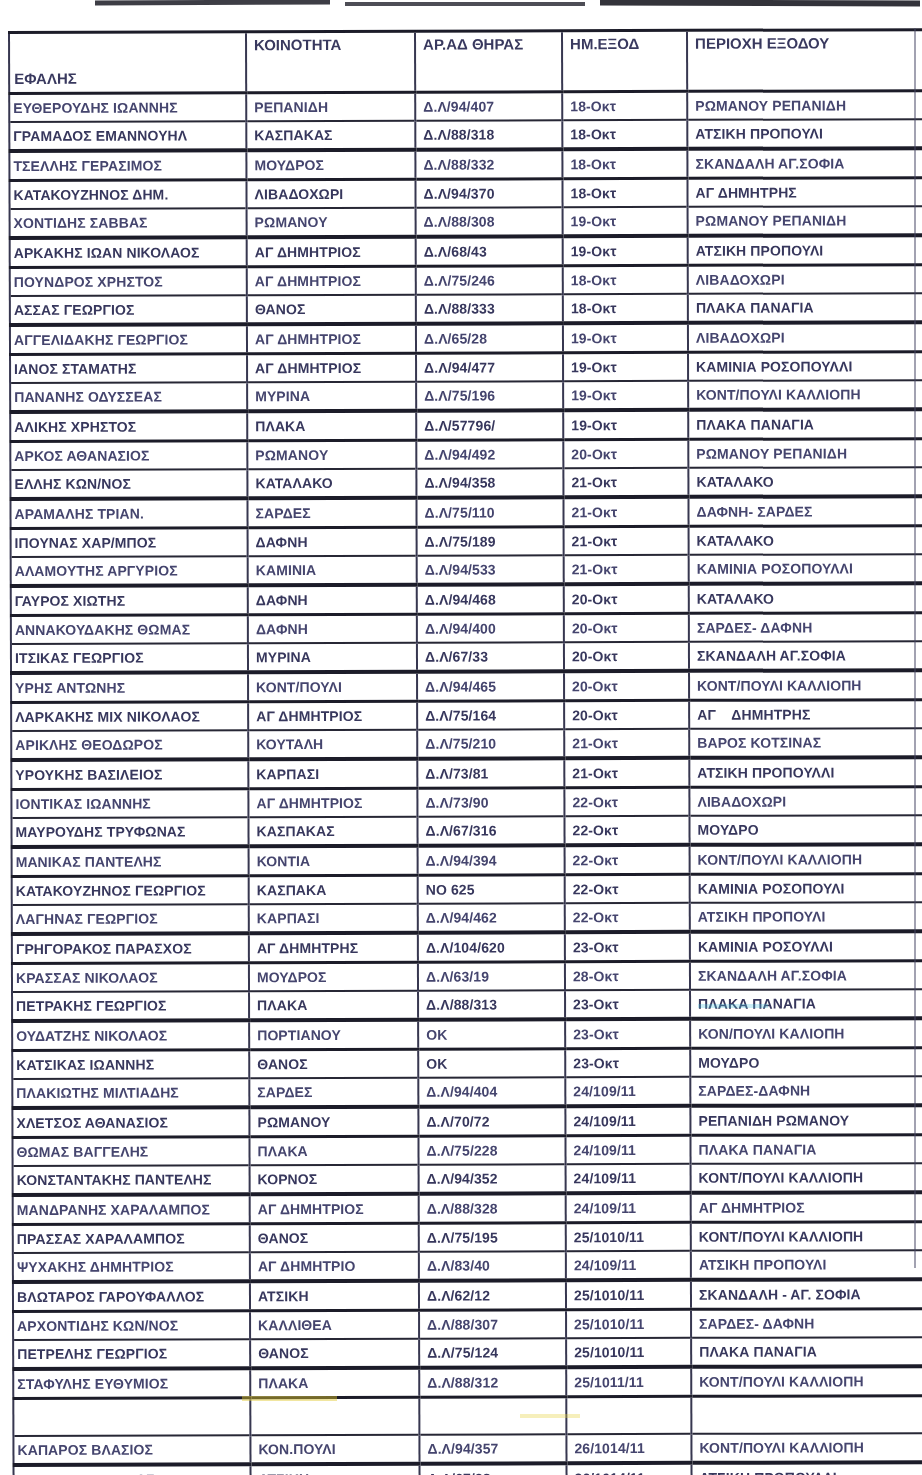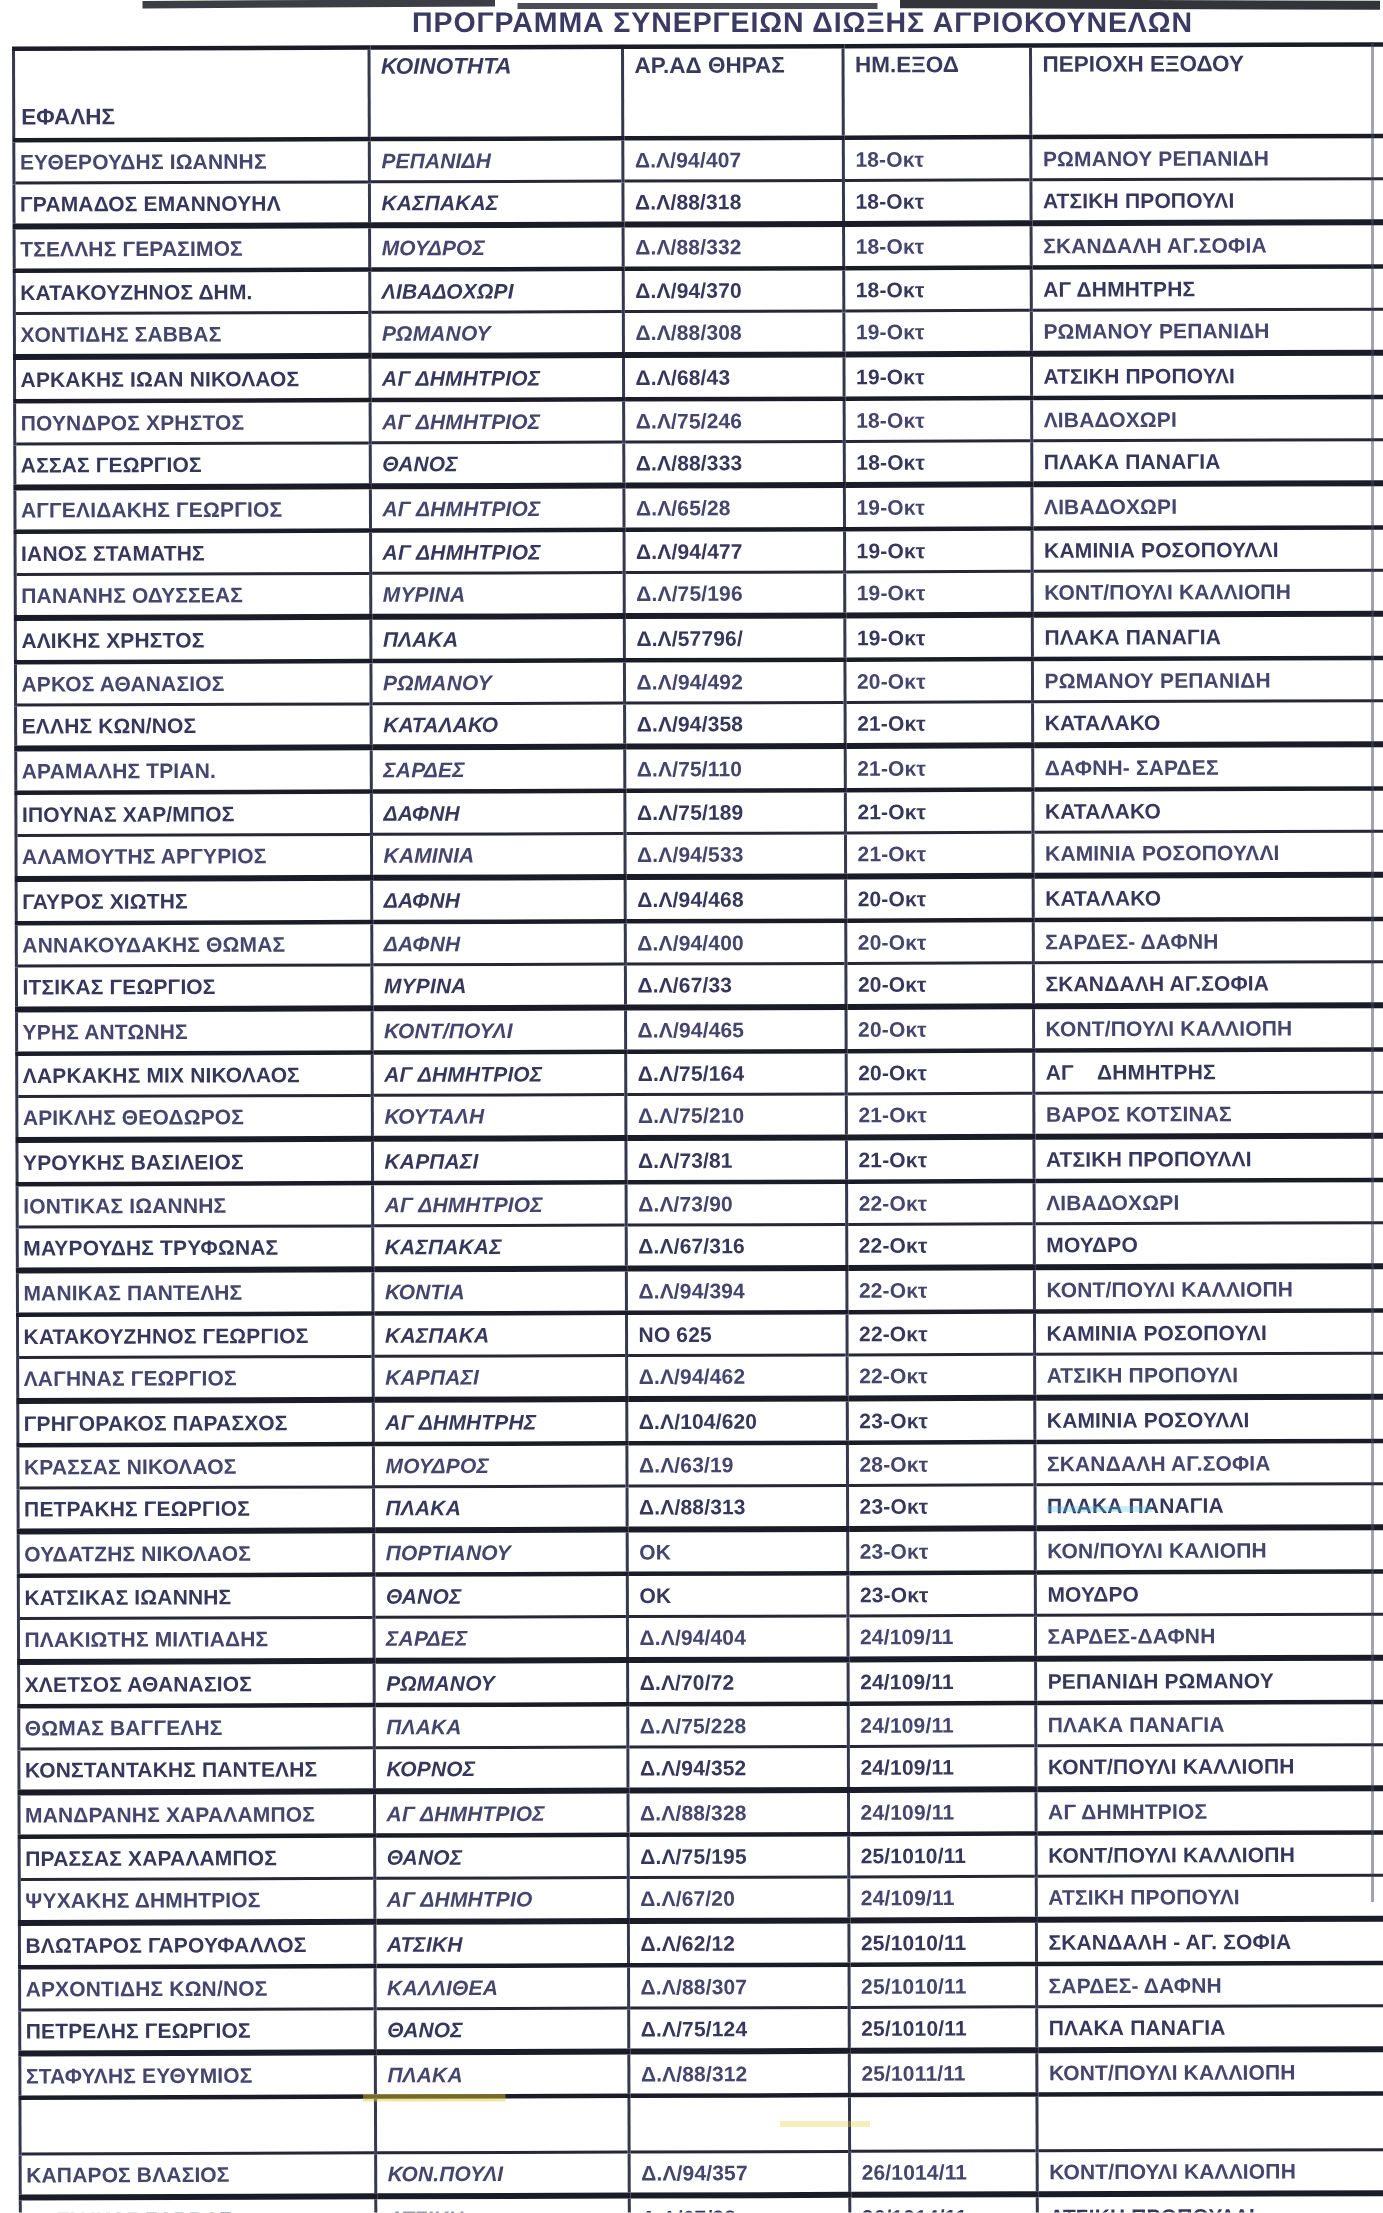--- a/index.html
+++ b/index.html
@@ -40,39 +40,38 @@
   tbody td.col-name{padding-left:3px;border-radius:13px;}
   tbody tr:nth-child(even) td{color:#3a3a5e;}
   tbody tr:nth-child(odd)  td{color:#47476f;}
   tbody tr:nth-child(3n) td{border-top-width:4px;}
   tbody tr:nth-child(3n+1) td{border-top-width:3px;}
   tbody tr:nth-child(3n+2) td{border-top-width:2px;border-top-color:#2a2a38;}
   tbody tr.spacer td{height:35px;}
   .dates{display:flex;justify-content:flex-start;padding-right:22px;}
   
   .col-name{width:231px;}
-  .col-community{width:160px;font-style:italic;}
+  .col-community{width:160px;}
   .col-permit{width:138px;}
   .col-date{width:116px;margin-left:12px;}
   .col-region{width:227px;}
   
   .artifact{position:absolute;pointer-events:none;}
   .smudge-a{left:95px;top:0;width:235px;height:5px;background:#1b1b24;opacity:.85;transform:rotate(-.3deg);}
   .smudge-b{left:345px;top:2px;width:240px;height:4px;background:#20202c;opacity:.8;}
   .smudge-c{left:600px;top:0;width:320px;height:6px;background:#17171f;opacity:.88;transform:rotate(.2deg);}
   .edge-line{left:914px;top:28px;width:2px;height:1240px;background:rgba(70,70,100,.5);}
   .streak-yellow{left:242px;top:1396px;width:95px;height:5px;background:rgba(225,200,45,.45);}
   .streak-cyan{left:698px;top:1004px;width:70px;height:4px;background:rgba(80,200,225,.3);}
   .streak-yellow2{left:520px;top:1414px;width:60px;height:4px;background:rgba(230,210,60,.35);}
 </style>
 </head>
 <body>
 
 <div class="sheet">
-  <div class="page-title">ΠΡΟΓΡΑΜΜΑ ΣΥΝΕΡΓΕΙΩΝ ΔΙΩΞΗΣ ΑΓΡΙΟΚΟΥΝΕΛΩΝ</div>
 
   <table class="roster">
     <thead>
       <tr id="header-row">
           <th class="col-name">ΕΦΑΛΗΣ</th>
           <th class="col-community">ΚΟΙΝΟΤΗΤΑ</th>
           <th class="col-permit">ΑΡ.ΑΔ ΘΗΡΑΣ</th>
           <th class="col-date">ΗΜ.ΕΞΟΔ</th>
           <th class="col-region">ΠΕΡΙΟΧΗ ΕΞΟΔΟΥ</th>
         </tr>
@@ -354,21 +353,21 @@
         <tr>
           <td class="col-name">ΠΡΑΣΣΑΣ ΧΑΡΑΛΑΜΠΟΣ</td>
           <td class="col-community">ΘΑΝΟΣ</td>
           <td class="col-permit">Δ.Λ/75/195</td>
           <td class="col-date"><div class="dates"><span>25/10</span><span>10/11</span></div></td>
           <td class="col-region">ΚΟΝΤ/ΠΟΥΛΙ ΚΑΛΛΙΟΠΗ</td>
         </tr>
         <tr>
           <td class="col-name">ΨΥΧΑΚΗΣ ΔΗΜΗΤΡΙΟΣ</td>
           <td class="col-community">ΑΓ ΔΗΜΗΤΡΙΟ</td>
-          <td class="col-permit">Δ.Λ/67/20</td>
+          <td class="col-permit">Δ.Λ/83/40</td>
           <td class="col-date"><div class="dates"><span>24/10</span><span>9/11</span></div></td>
           <td class="col-region">ΑΤΣΙΚΗ ΠΡΟΠΟΥΛΙ</td>
         </tr>
         <tr>
           <td class="col-name">ΒΛΩΤΑΡΟΣ ΓΑΡΟΥΦΑΛΛΟΣ</td>
           <td class="col-community">ΑΤΣΙΚΗ</td>
           <td class="col-permit">Δ.Λ/62/12</td>
           <td class="col-date"><div class="dates"><span>25/10</span><span>10/11</span></div></td>
           <td class="col-region">ΣΚΑΝΔΑΛΗ - ΑΓ. ΣΟΦΙΑ</td>
         </tr>

